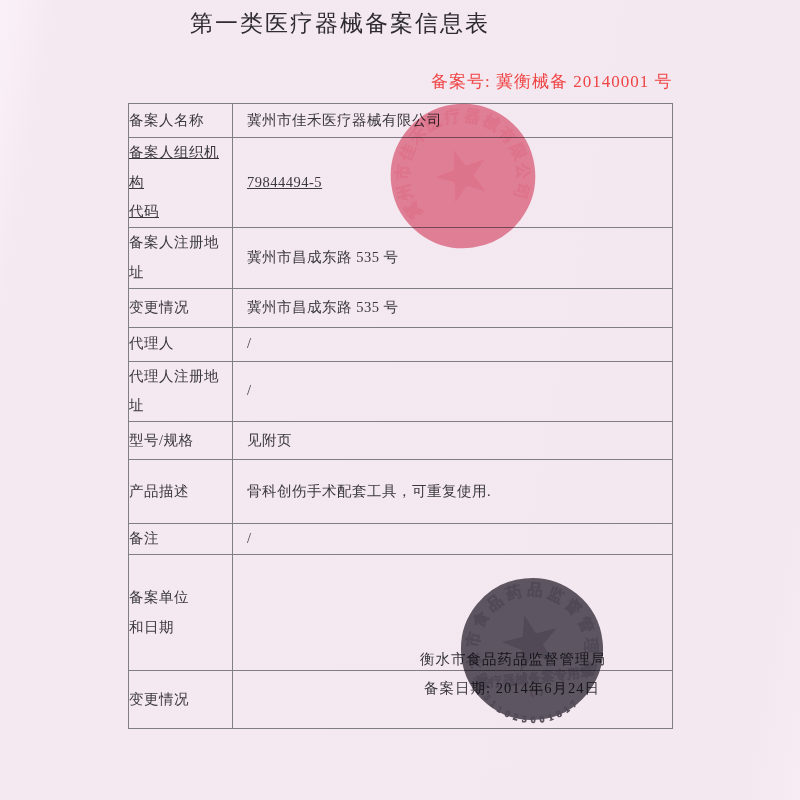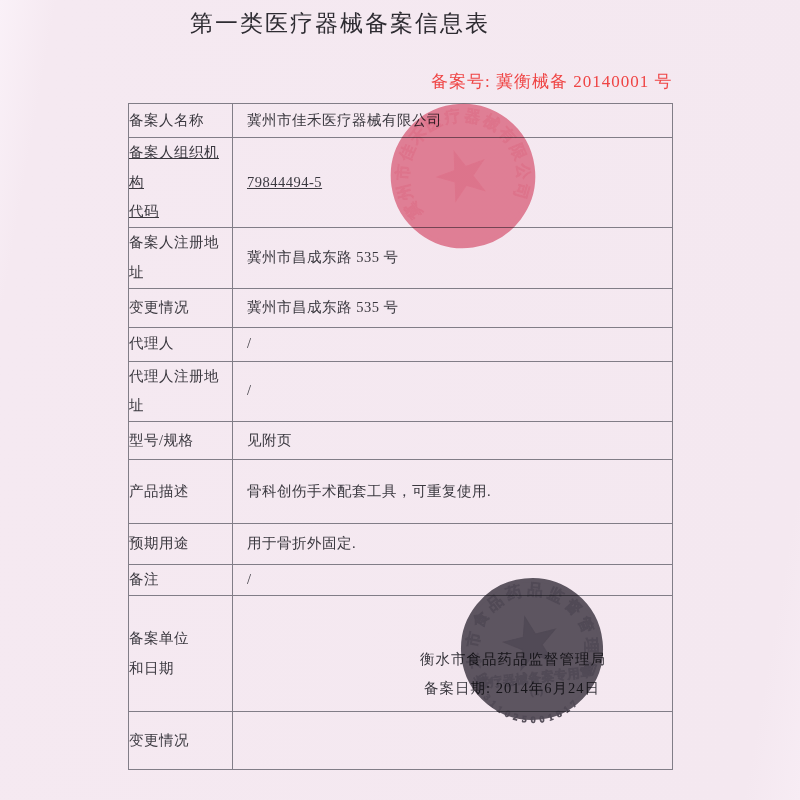--- a/index.html
+++ b/index.html
@@ -93,24 +93,20 @@
       <td class="cell-value">/</td>
     </tr>
     <tr class="r8">
       <td class="cell-label">型号/规格</td>
       <td class="cell-value">见附页</td>
     </tr>
     <tr class="r9">
       <td class="cell-label">产品描述</td>
       <td class="cell-value">骨科创伤手术配套工具，可重复使用.</td>
     </tr>
-    <tr class="r10">
-      <td class="cell-label">预期用途</td>
-      <td class="cell-value">用于骨折外固定.</td>
-    </tr>
     <tr class="r11">
       <td class="cell-label">备注</td>
       <td class="cell-value">/</td>
     </tr>
     <tr class="r12">
       <td class="cell-label">备案单位
 和日期</td>
       <td class="cell-value"></td>
     </tr>
     <tr class="r13">

